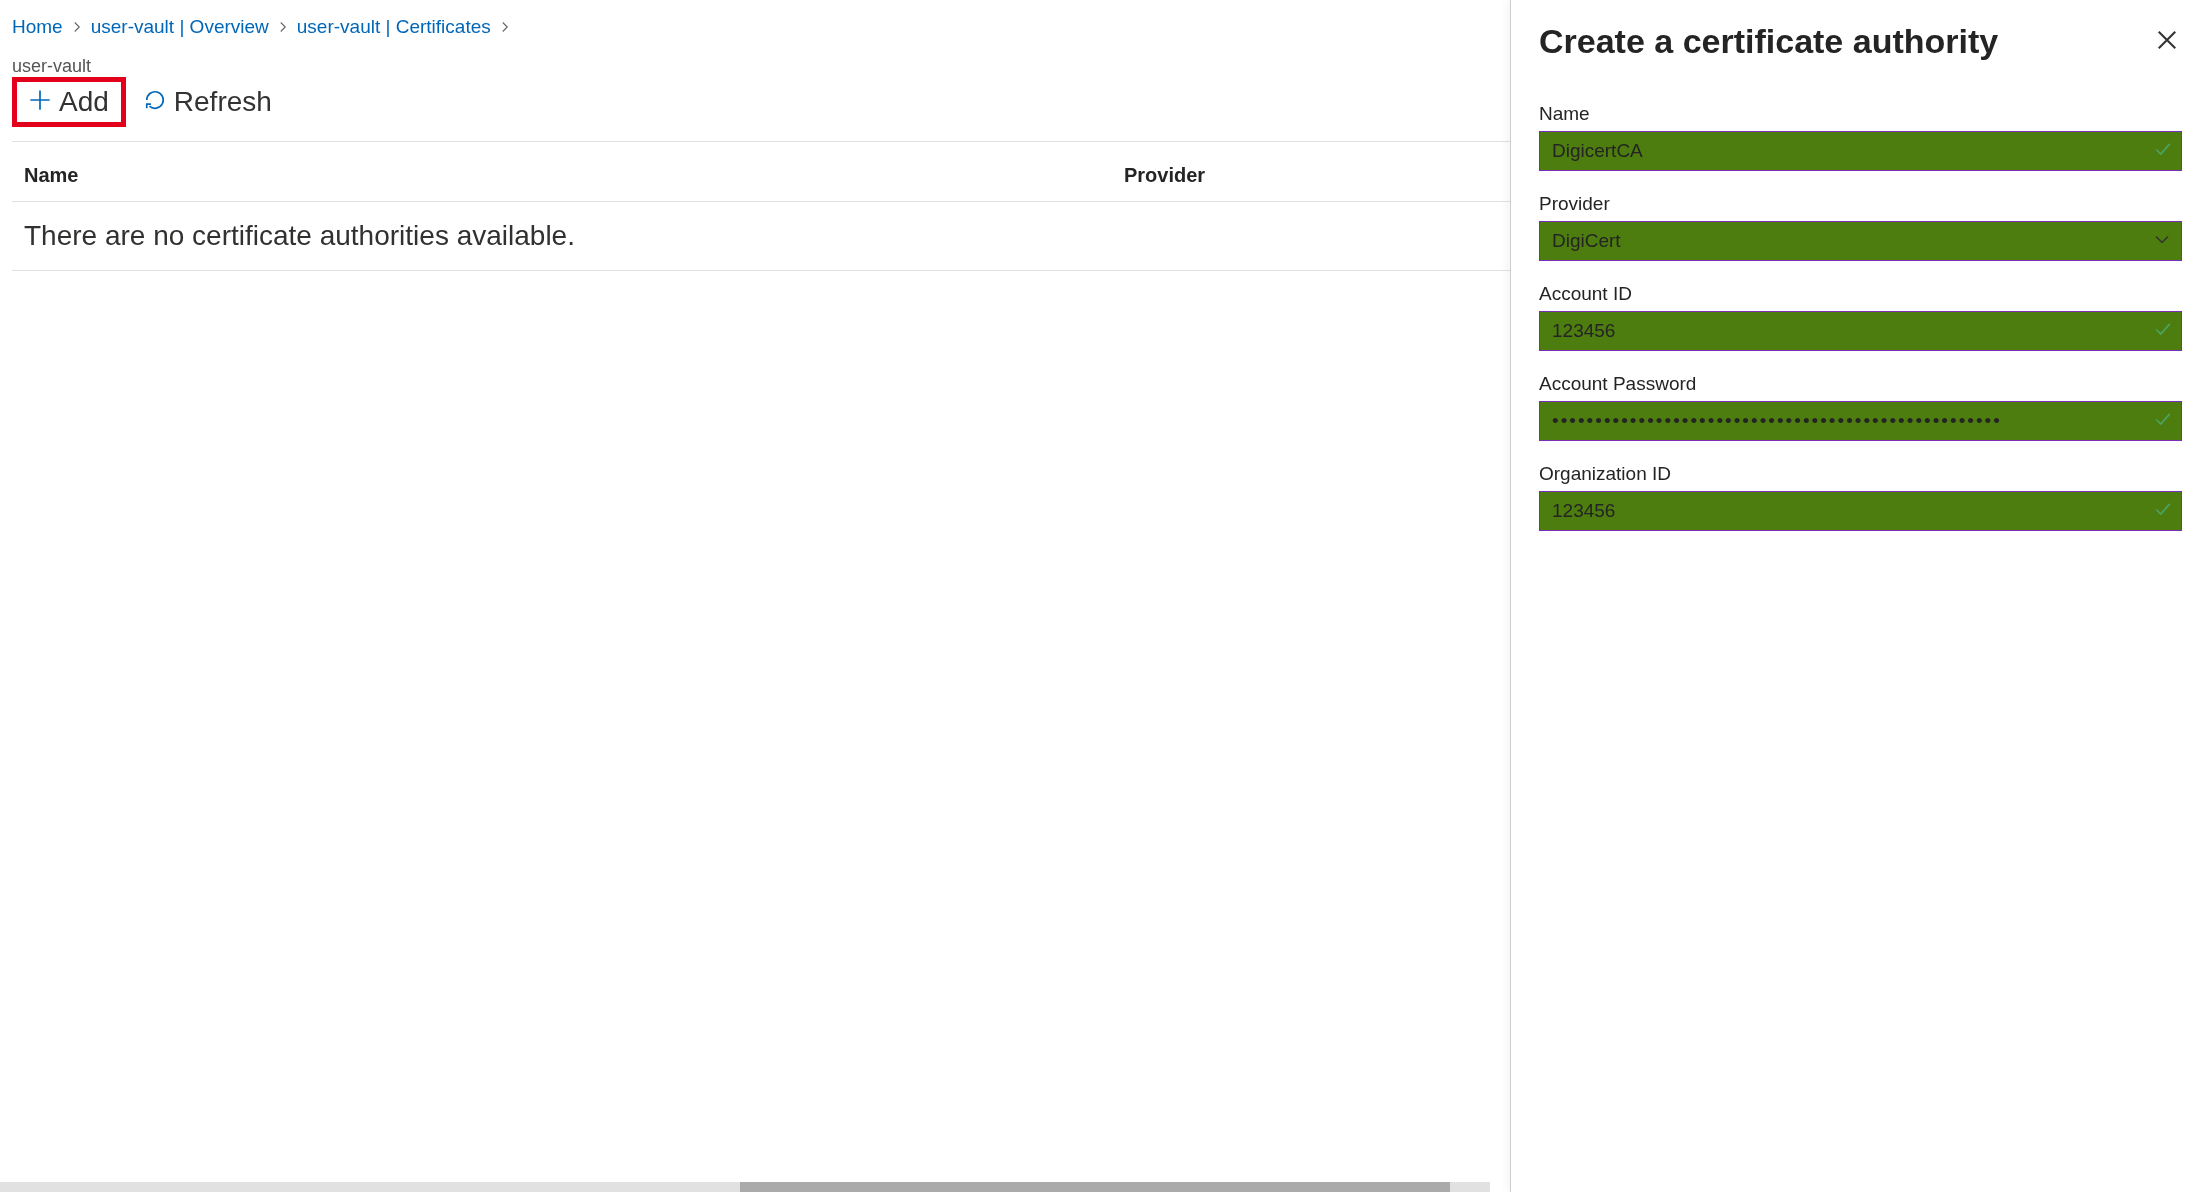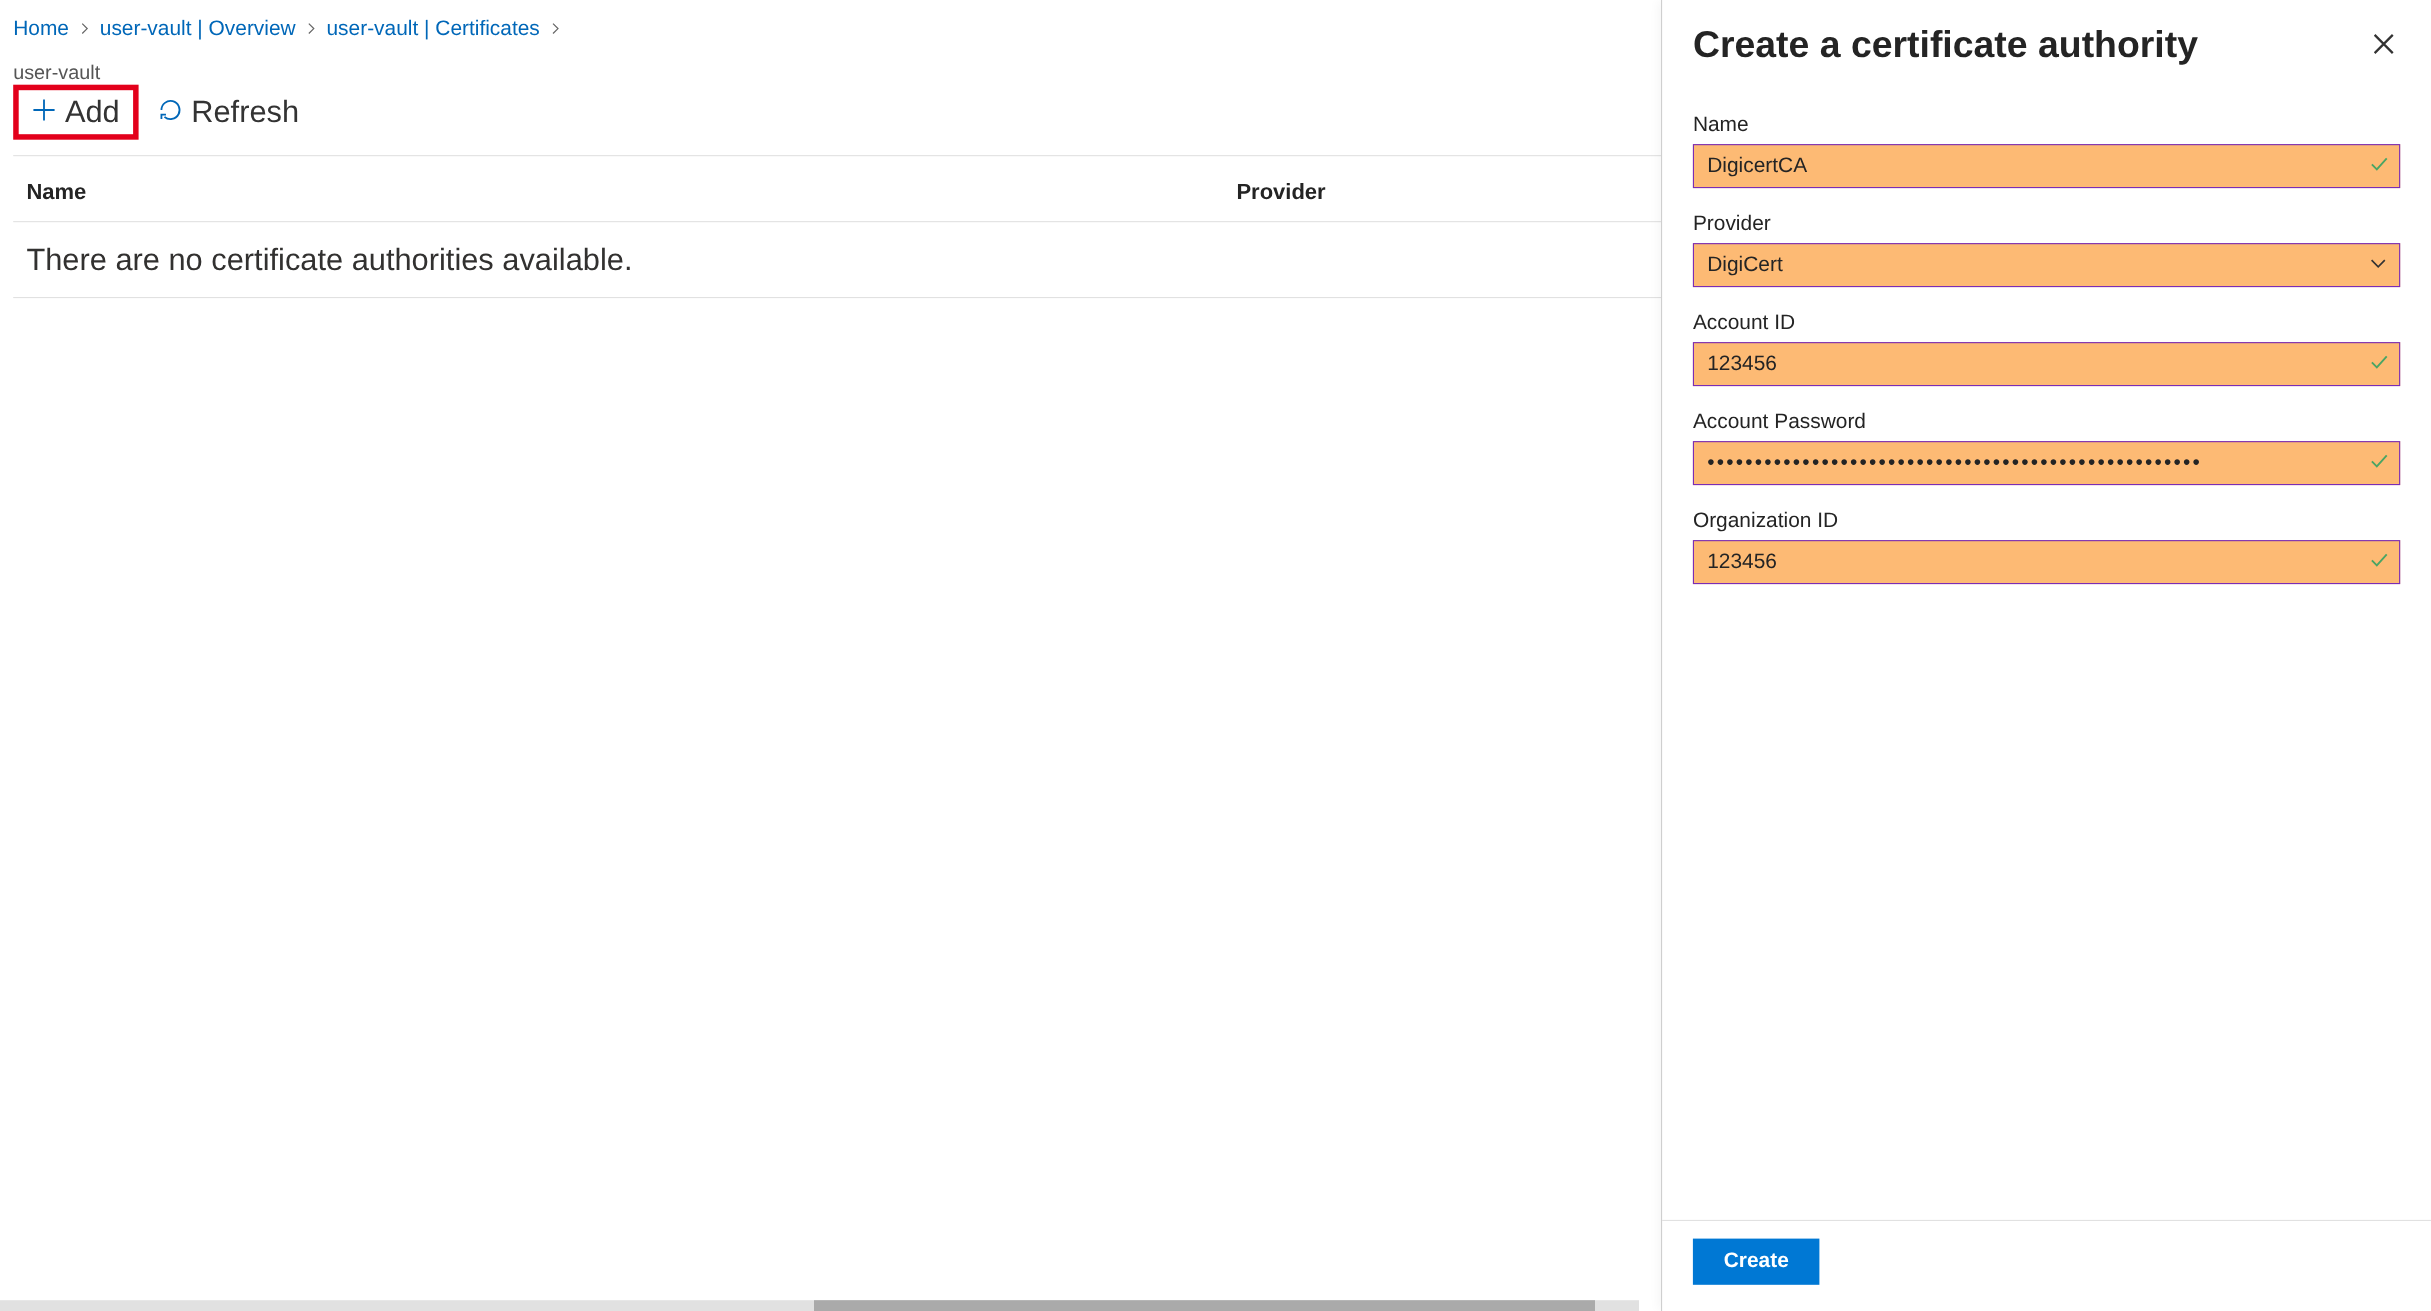--- a/index.html
+++ b/index.html
@@ -152,21 +152,21 @@
       margin-bottom: 6px;
     }
     .field-control {
       width: 100%;
       height: 40px;
       border: 1px solid #7a2db6;
       padding: 0 40px 0 12px;
       font-size: 19px;
       font-family: inherit;
       color: #242424;
-      background: #fdba74;
+      background: #4d7c0f;
       position: relative;
     }
     .field-wrap {
       position: relative;
     }
     .field-wrap .check-icon {
       position: absolute;
       right: 10px;
       top: 50%;
       transform: translateY(-50%);
@@ -350,20 +350,17 @@
         <span class="check-icon">
           <svg viewBox="0 0 16 16">
               <path d="M2 8l4 4 8-9" fill="none" stroke="currentColor" stroke-width="1.5"></path>
             </svg>
         </span>
       </div>
     </div>
 
   </div>
 
-  <div class="panel-footer">
-    <button class="primary-btn">Create</button>
-  </div>
 </aside>
 
 <div class="scroll-indicator">
   <div class="scroll-thumb"></div>
 </div>
 
 </body></html>

